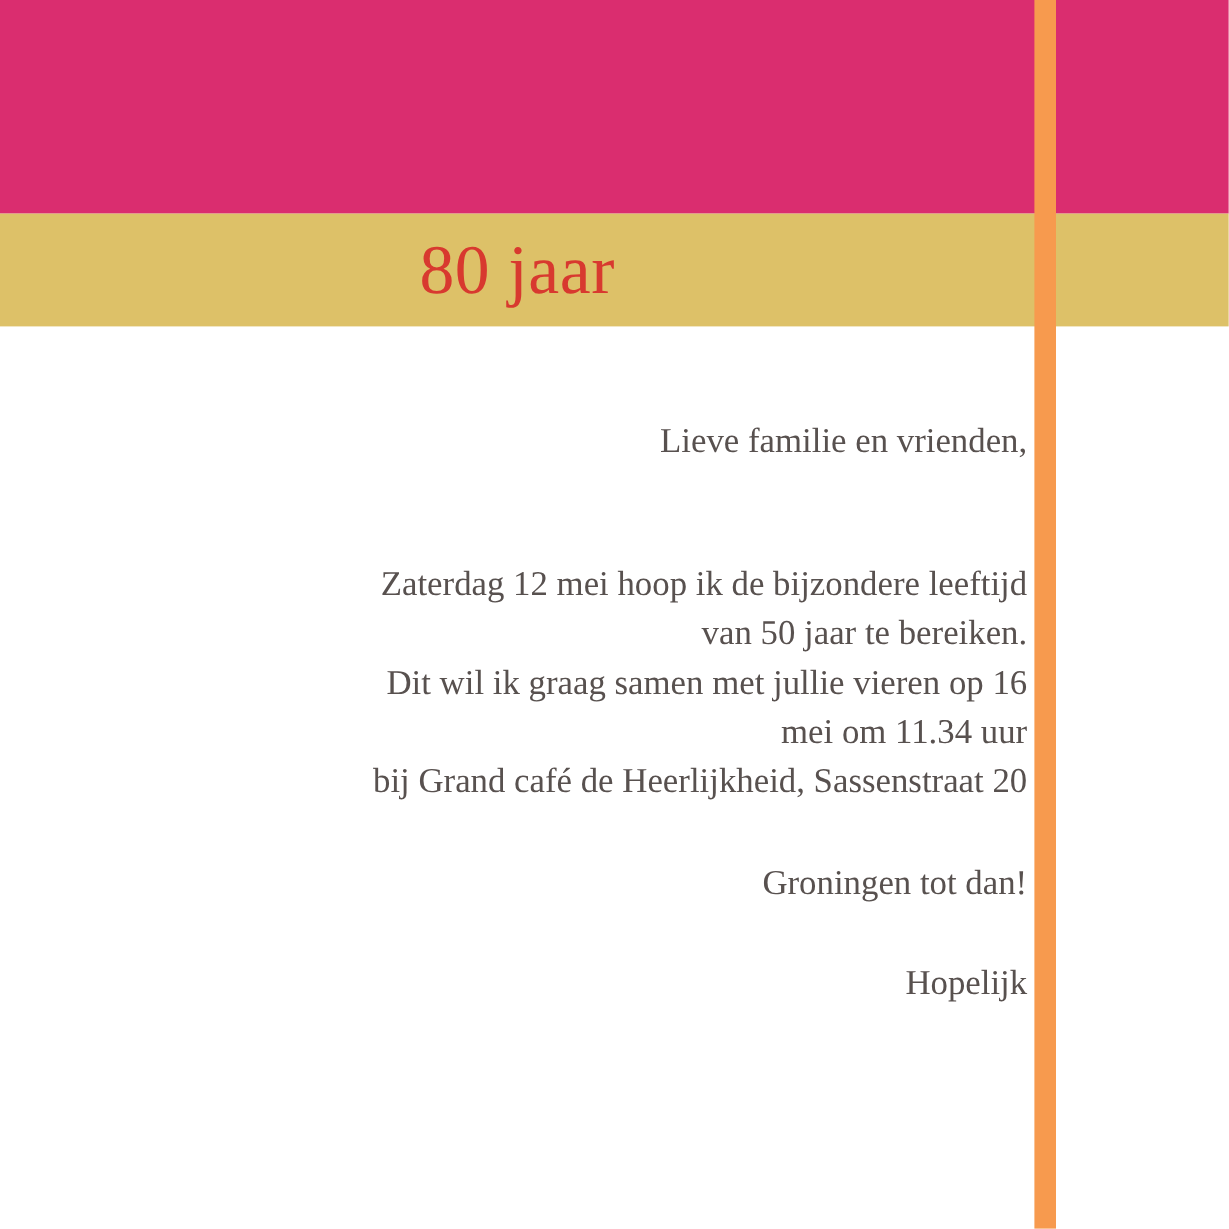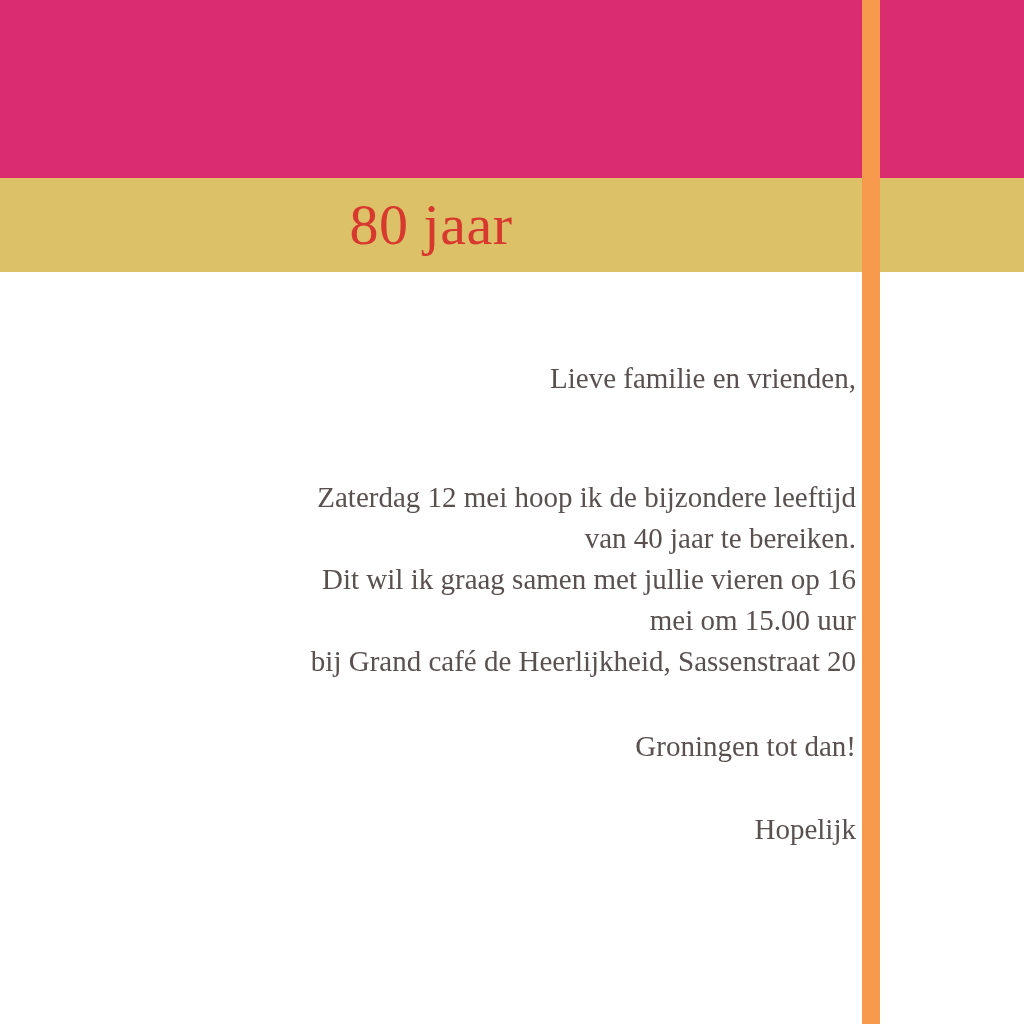--- a/index.html
+++ b/index.html
@@ -64,21 +64,20 @@
   .body-text {
     position: absolute;
     left: 60px;
     top: 348px;
     width: 796px;
     text-align: right;
     color: #58514f;
     font-family: "Liberation Serif", serif;
     font-size: 29px;
     line-height: 41px;
-    margin-top: 10px;
   }
   .body-text .line {
     display: block;
     white-space: nowrap;
   }
   .gap-lg { height: 78px; }
   .gap-md { height: 44px; }
   .gap-sm { height: 42px; }
 </style>
 </head>
@@ -91,23 +90,23 @@
   <div class="band-gold"></div>
 
   <div class="title">80 jaar</div>
 
   <div class="stripe-orange"></div>
 
   <div class="body-text">
     <span class="line">Lieve familie en vrienden,</span>
     <div class="gap-lg"></div>
     <span class="line">Zaterdag 12 mei hoop ik de bijzondere leeftijd</span>
-    <span class="line">van 40 jaar te bereiken.</span>
+    <span class="line">van 50 jaar te bereiken.</span>
     <span class="line">Dit wil ik graag samen met jullie vieren op 16</span>
-    <span class="line">mei om 15.00 uur</span>
+    <span class="line">mei om 11.34 uur</span>
     <span class="line">bij Grand café de Heerlijkheid, Sassenstraat 20</span>
     <div class="gap-md"></div>
     <span class="line">Groningen tot dan!</span>
     <div class="gap-sm"></div>
     <span class="line">Hopelijk</span>
   </div>
 
 </div>
 
 </body></html>

